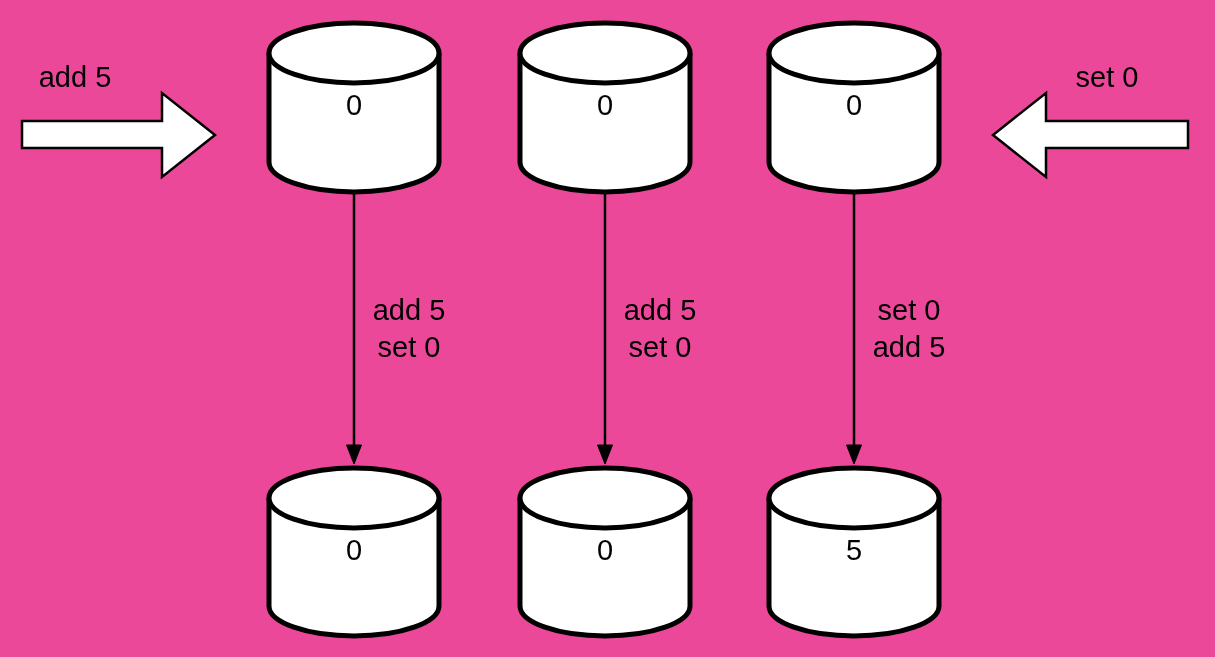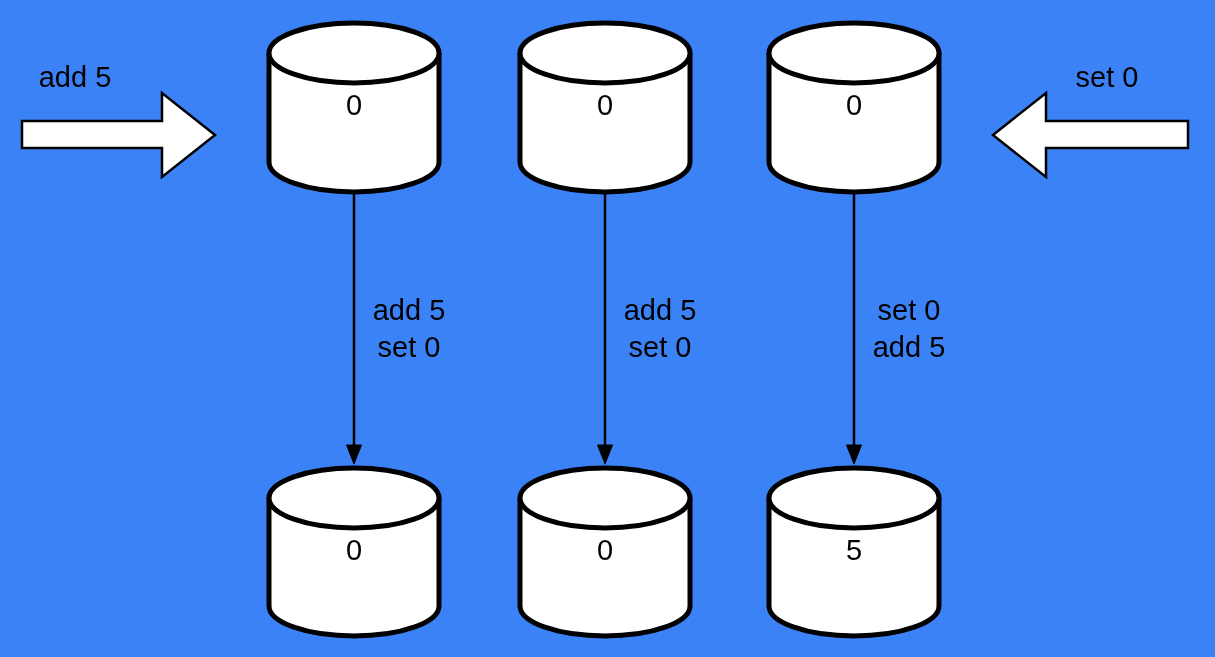--- a/index.html
+++ b/index.html
@@ -4,21 +4,21 @@
 <style>
   html, body {
     margin: 0;
     padding: 0;
     background: #ffffff;
   }
   .canvas {
     position: relative;
     width: 1215px;
     height: 657px;
-    background: #3b82f6;
+    background: #ec4899;
     overflow: hidden;
   }
   svg {
     display: block;
   }
   .diagram-text {
     font-family: "Liberation Sans", "DejaVu Sans", sans-serif;
     font-size: 29px;
     fill: #000000;
   }

